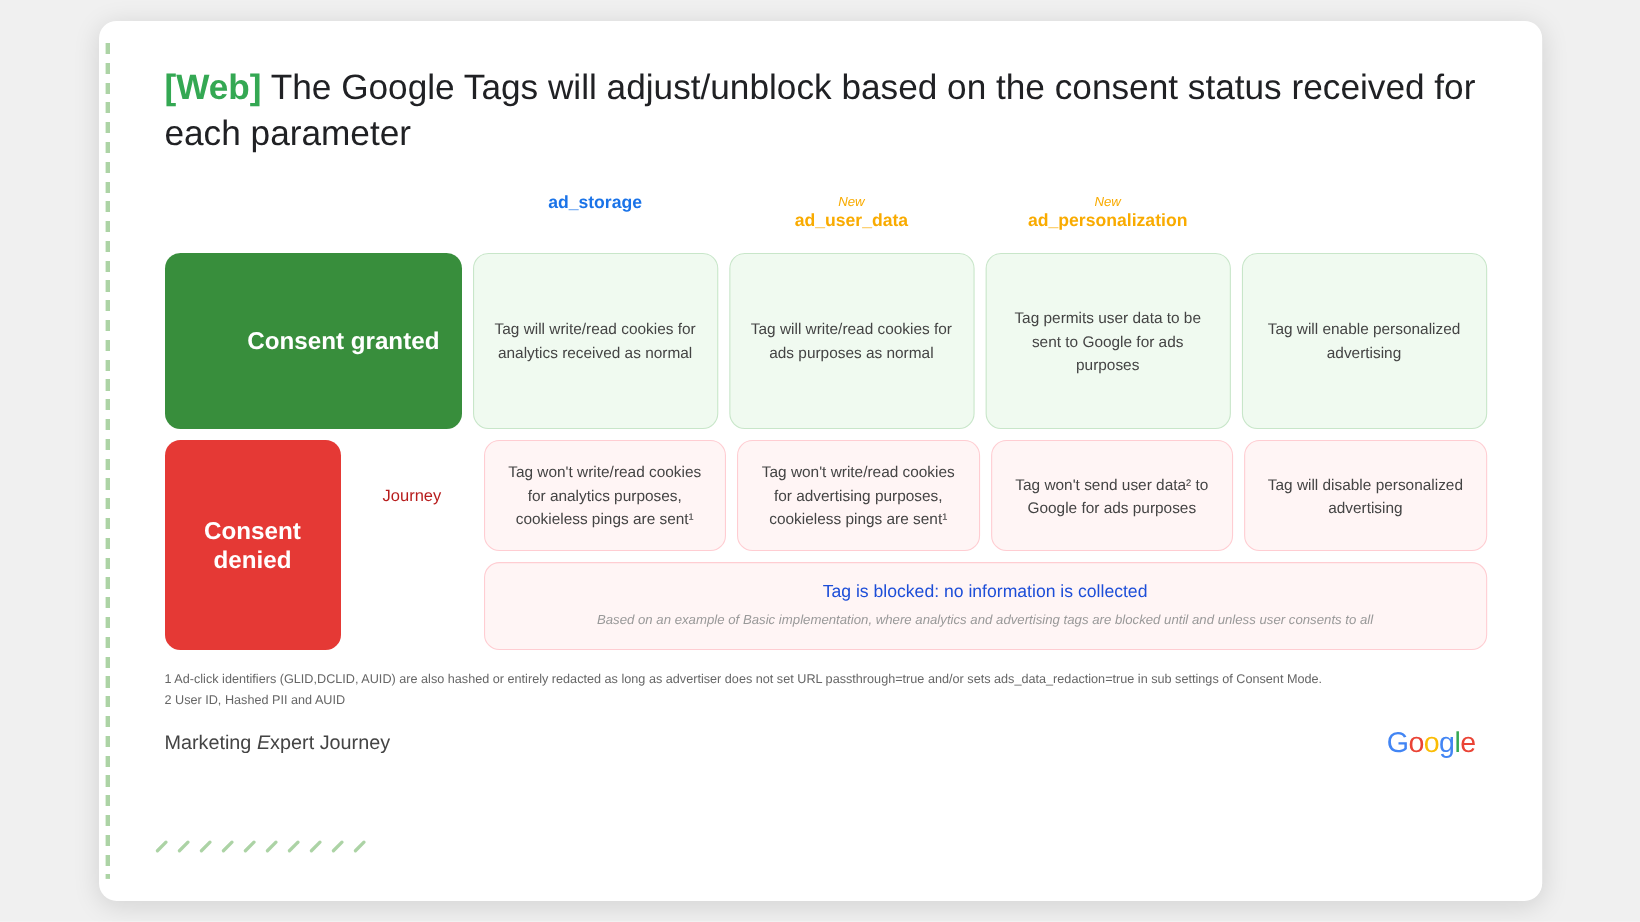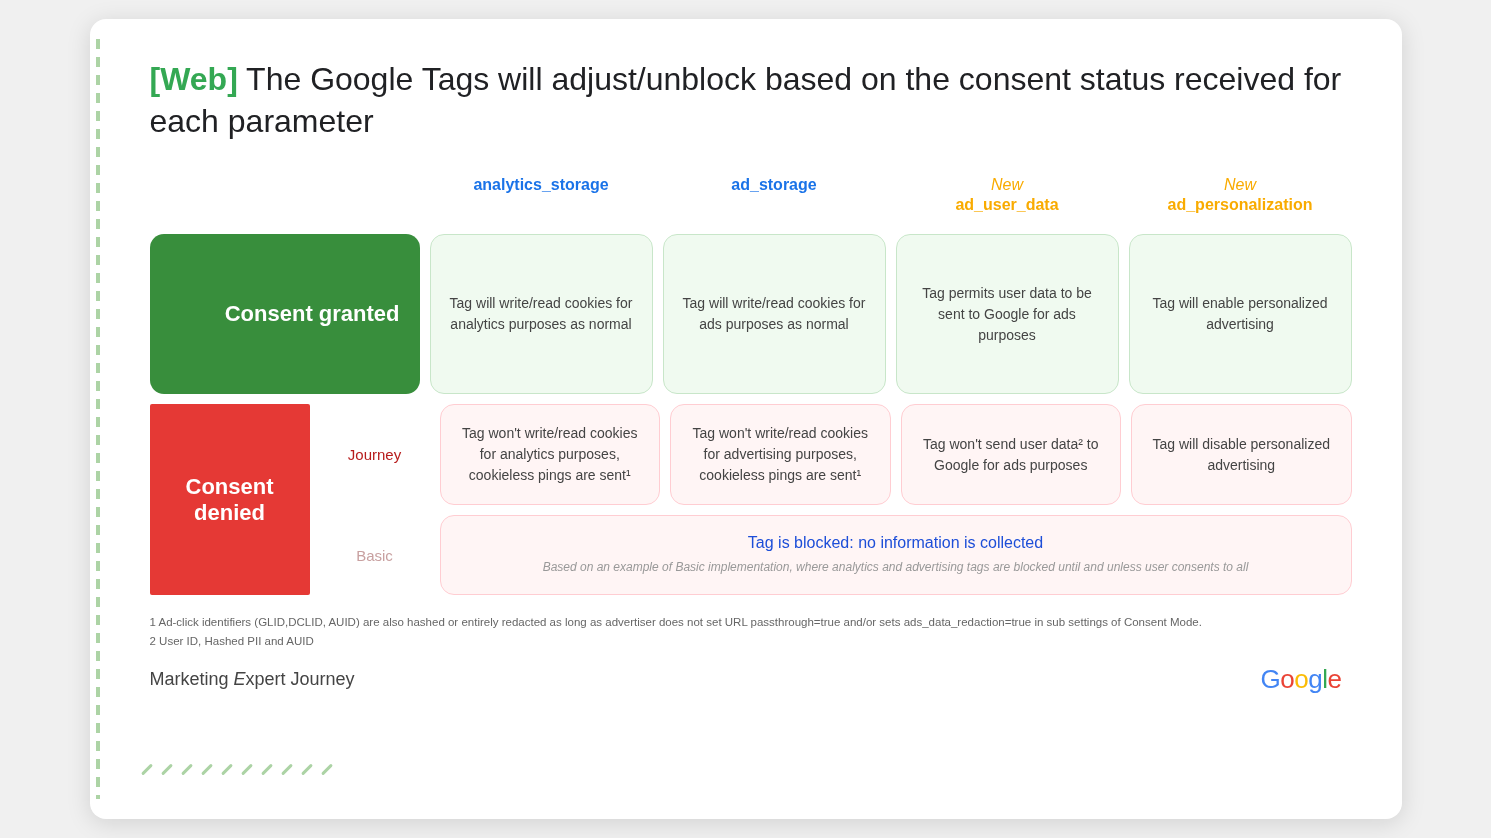--- a/index.html
+++ b/index.html
@@ -89,21 +89,21 @@
     }
     .col-header-empty { }
     .col-header {
       text-align: center;
       font-size: 16px;
       font-weight: 600;
       padding: 6px 4px 10px 4px;
     }
     .col-header .new-badge {
       display: block;
-      font-size: 16px;
+      font-size: 12px;
       font-style: italic;
       font-weight: 400;
       color: #f9ab00;
       margin-bottom: 2px;
     }
     .col-header.analytics { color: #1a73e8; }
     .col-header.ad-storage { color: #1a73e8; }
     .col-header.ad-user { color: #f9ab00; }
     .col-header.ad-person { color: #f9ab00; }
 
@@ -220,21 +220,21 @@
     .denied-composite {
       display: grid;
       grid-template-columns: 160px 110px 1fr 1fr 1fr 1fr;
       grid-template-rows: auto auto;
       gap: 10px;
     }
     .denied-label-cell {
       grid-column: 1;
       grid-row: 1 / 3;
       background: #e53935;
-      border-radius: 2px;
+      border-radius: 14px;
       display: flex;
       align-items: center;
       justify-content: center;
       color: #fff;
       font-size: 22px;
       font-weight: 600;
       text-align: center;
       padding: 20px 10px;
     }
     .advanced-label-cell {
@@ -281,42 +281,39 @@
   </div>
 
   <div class="title">
     <span class="web-bracket">[Web]</span><span> The Google Tags will adjust/unblock based on the consent status received for each parameter</span>
   </div>
 
   <div class="grid-container">
 
     <div class="col-headers">
       <div class="col-header-empty"></div>
-      <div class="col-header analytics">
-        <span>analytics_storage</span>
-      </div>
       <div class="col-header ad-storage">
         <span>ad_storage</span>
       </div>
       <div class="col-header ad-user">
         <span class="new-badge">New</span>
         <span>ad_user_data</span>
       </div>
       <div class="col-header ad-person">
         <span class="new-badge">New</span>
         <span>ad_personalization</span>
       </div>
     </div>
 
     <div class="row-consent-granted">
       <div class="label-granted">
         <span>Consent granted</span>
       </div>
       <div class="cell-card green-bg">
-        <span>Tag will write/read cookies for analytics purposes as normal</span>
+        <span>Tag will write/read cookies for analytics received as normal</span>
       </div>
       <div class="cell-card green-bg">
         <span>Tag will write/read cookies for ads purposes as normal</span>
       </div>
       <div class="cell-card green-bg">
         <span>Tag permits user data to be sent to Google for ads purposes</span>
       </div>
       <div class="cell-card green-bg">
         <span>Tag will enable personalized advertising</span>
       </div>
@@ -338,23 +335,20 @@
       <div class="cell-card red-bg adv-cell adv-cell-2">
         <span>Tag won't write/read cookies for advertising purposes, cookieless pings are sent¹</span>
       </div>
       <div class="cell-card red-bg adv-cell adv-cell-3">
         <span>Tag won't send user data² to Google for ads purposes</span>
       </div>
       <div class="cell-card red-bg adv-cell adv-cell-4">
         <span>Tag will disable personalized advertising</span>
       </div>
 
-      <div class="basic-label-cell">
-        <span>Basic</span>
-      </div>
 
       <div class="basic-cell bas-cell">
         <span class="main-text">Tag is blocked: no information is collected</span>
         <span class="sub-text">Based on an example of Basic implementation, where analytics and advertising tags are blocked until and unless user consents to all</span>
       </div>
     </div>
 
   </div>
 
   <div class="footnote">

